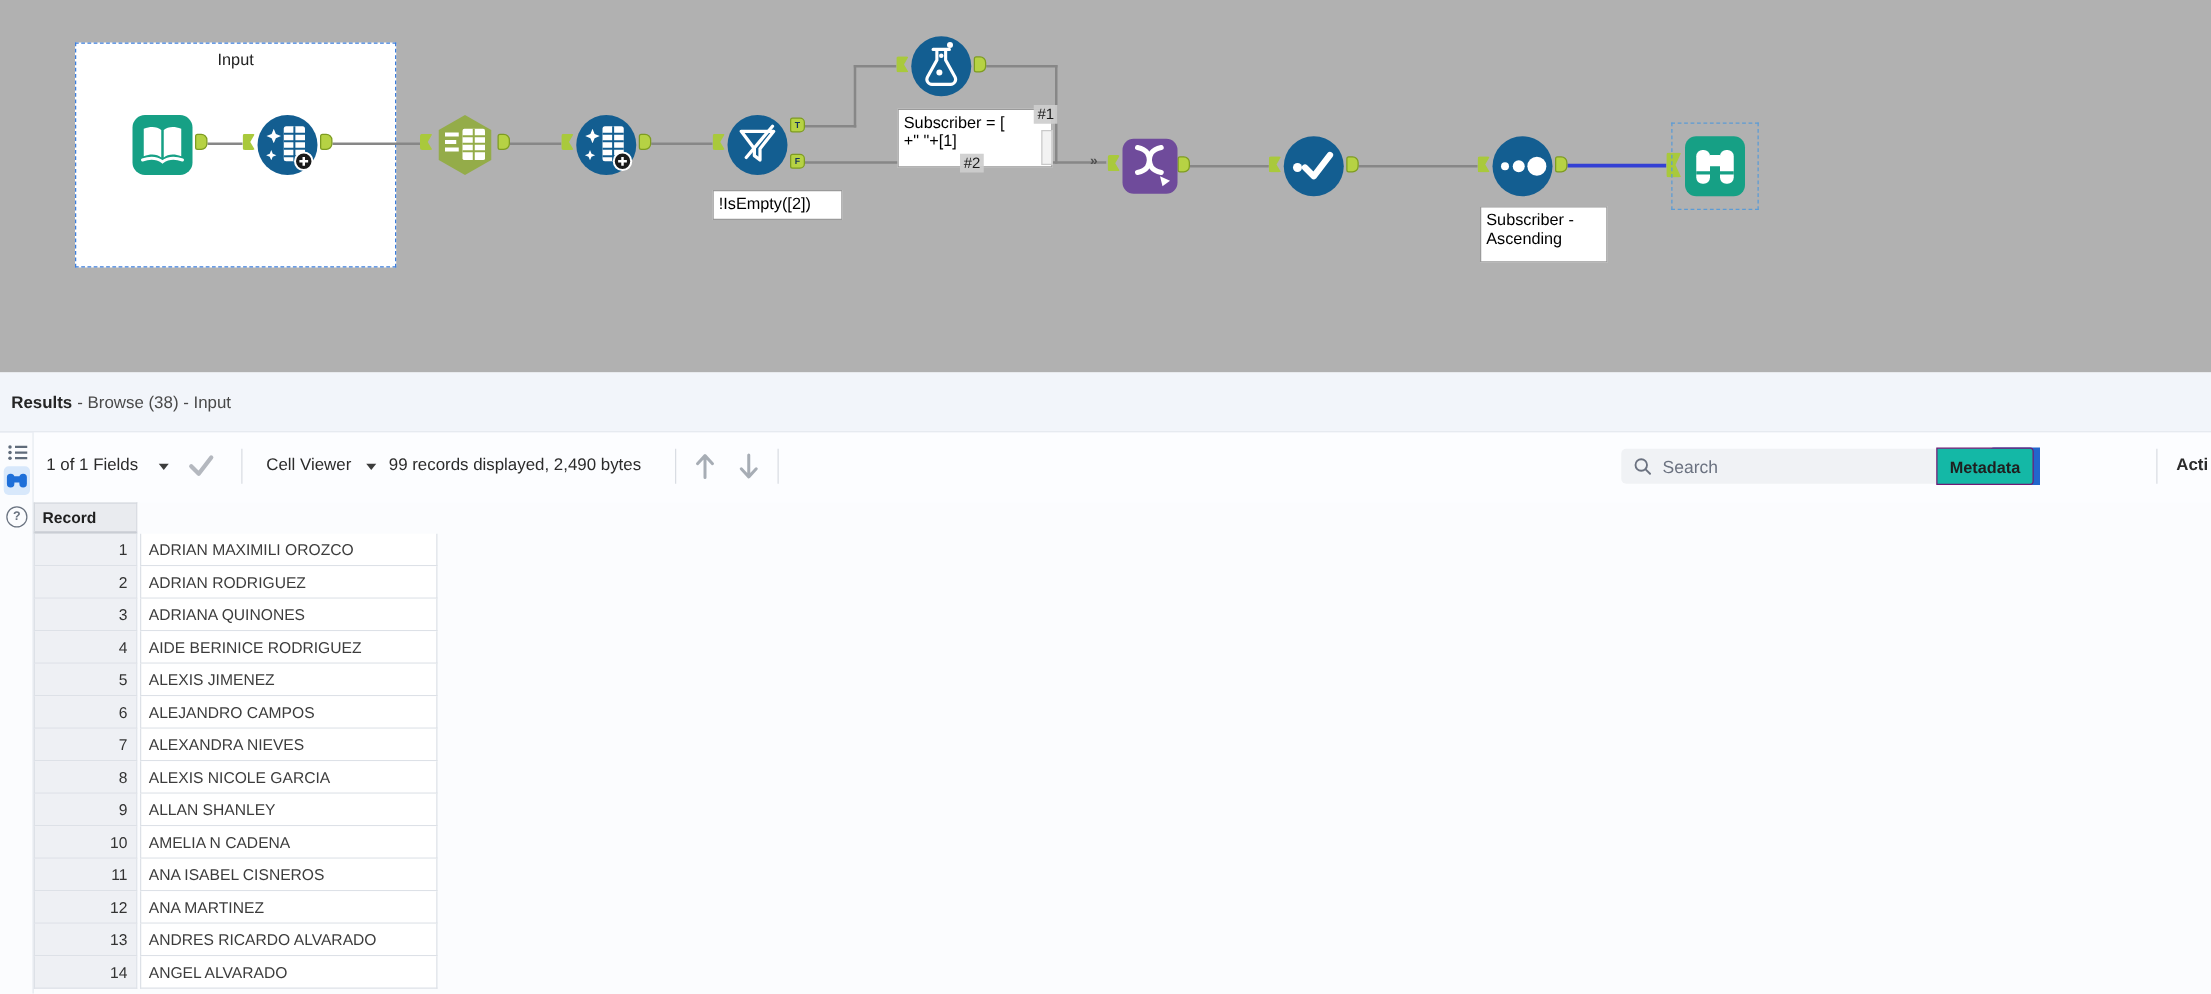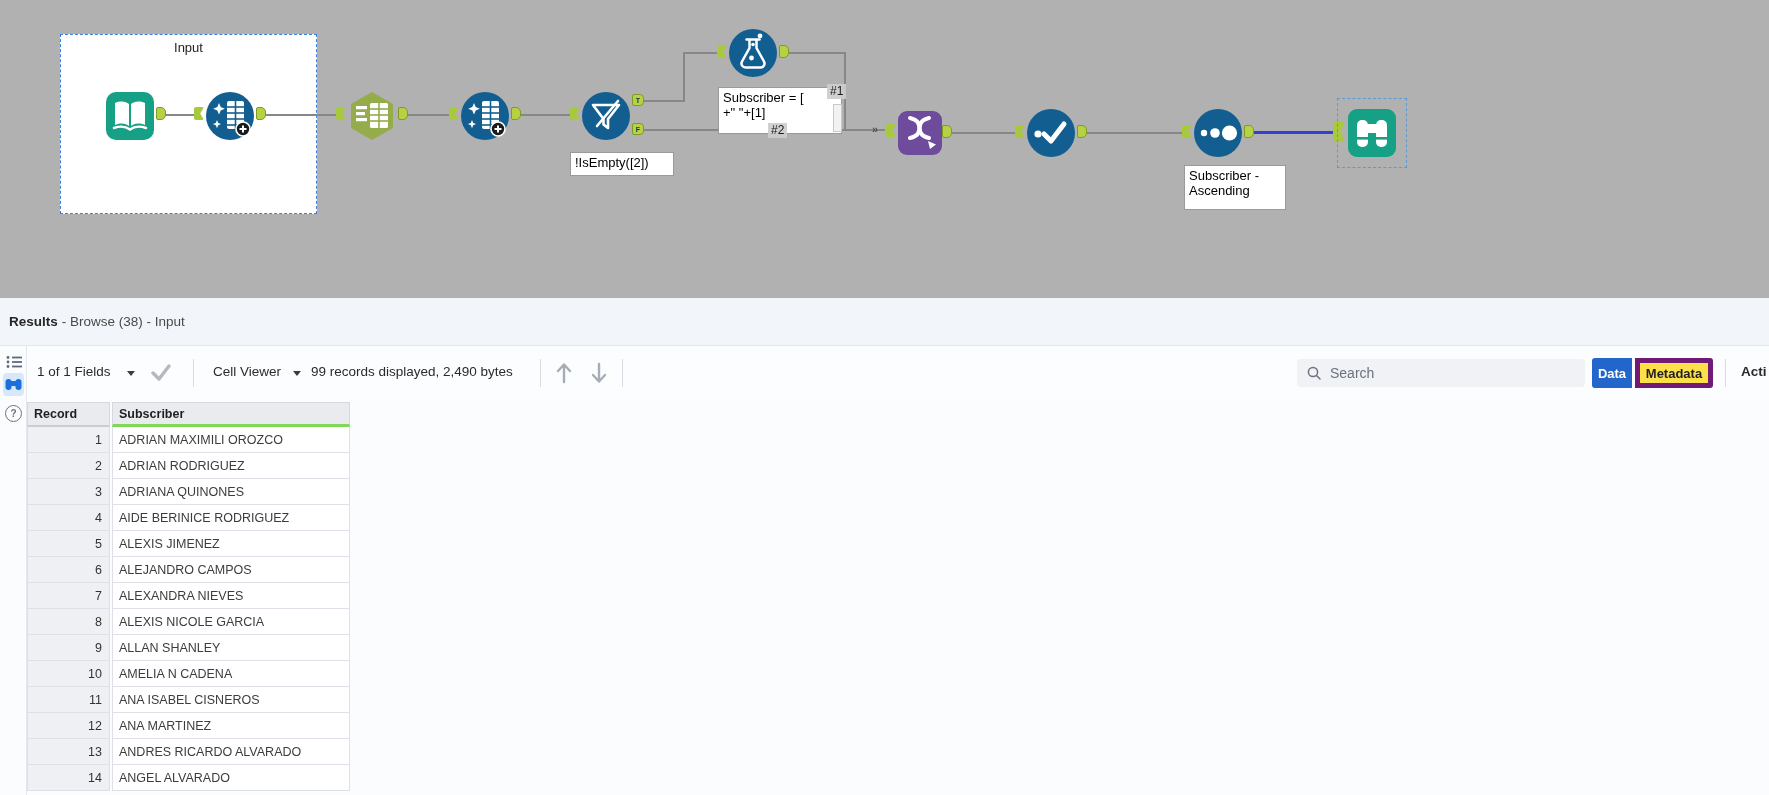--- a/index.html
+++ b/index.html
@@ -43,21 +43,21 @@
   .tb-text{position:absolute;top:18px;font-size:13.5px;color:#2b2b2b;white-space:nowrap;}
   .tb-bold{font-weight:bold;}
   .caret{position:absolute;width:0;height:0;border-left:4px solid transparent;border-right:4px solid transparent;border-top:5px solid #3c3c3c;top:25px;}
   .tb-div{position:absolute;top:13px;width:1px;height:28px;background:#d9dde3;}
   .gray-glyph{position:absolute;color:#a7adb5;}
   .search-box{position:absolute;left:1270px;top:13px;width:288px;height:28px;background:#f0f2f5;border-radius:4px;display:flex;align-items:center;padding-left:10px;box-sizing:border-box;}
   .search-box input{border:none;outline:none;background:transparent;font-size:14px;color:#444;font-family:"Liberation Sans",sans-serif;width:230px;margin-left:7px;}
   .search-box input::placeholder{color:#6b7280;opacity:1;}
   .toggle-btn{position:absolute;top:12px;height:30px;display:flex;align-items:center;justify-content:center;font-size:13px;font-weight:bold;box-sizing:border-box;cursor:pointer;}
   .toggle-data{left:1565px;width:40px;background:#2266cc;color:#ffffff;border-radius:3px 0 0 3px;}
-  .toggle-meta{left:1608px;width:78px;background:#fde047;color:#1f1f1f;border:5px solid #701a75;border-radius:0 3px 3px 0;}
+  .toggle-meta{left:1522px;width:78px;background:#14b8a6;color:#1f1f1f;border:1px solid #701a75;border-radius:0 3px 3px 0;}
 
   
   .grid{position:absolute;left:27px;top:104px;width:323px;}
   .ghead{display:flex;height:25px;}
   .gh{background:#e9ebef;font-size:12.5px;font-weight:bold;color:#1f1f1f;display:flex;align-items:center;padding-left:6px;box-sizing:border-box;border:1px solid #d5d9df;}
   .gh.rec{width:83px;border-bottom:2px solid #c9cdd4;}
   .gh.sub{width:238px;border-bottom:3px solid #7ed957;}
   .colgap{width:2px;background:#fbfcfe;}
   .trow{display:flex;height:26px;}
   .td{font-size:12.5px;color:#3c3c3c;display:flex;align-items:center;box-sizing:border-box;border:1px solid #dde1e7;border-top:none;}
@@ -308,21 +308,20 @@
       <div class="toggle-btn toggle-data">Data</div>
       <div class="toggle-btn toggle-meta">Metadata</div>
       <div class="tb-div" style="left:1698px"></div>
       <span class="tb-text tb-bold" style="left:1714px">Acti</span>
     </div>
 
     <div class="grid">
       <div class="ghead">
         <div class="gh rec">Record</div>
         <div class="colgap"></div>
-        <div class="gh sub">Subscriber</div>
       </div>
       <div>
           <div class="trow">
             <div class="td rec">1</div>
             <div class="colgap"></div>
             <div class="td sub">ADRIAN MAXIMILI OROZCO</div>
           </div>
           <div class="trow">
             <div class="td rec">2</div>
             <div class="colgap"></div>

